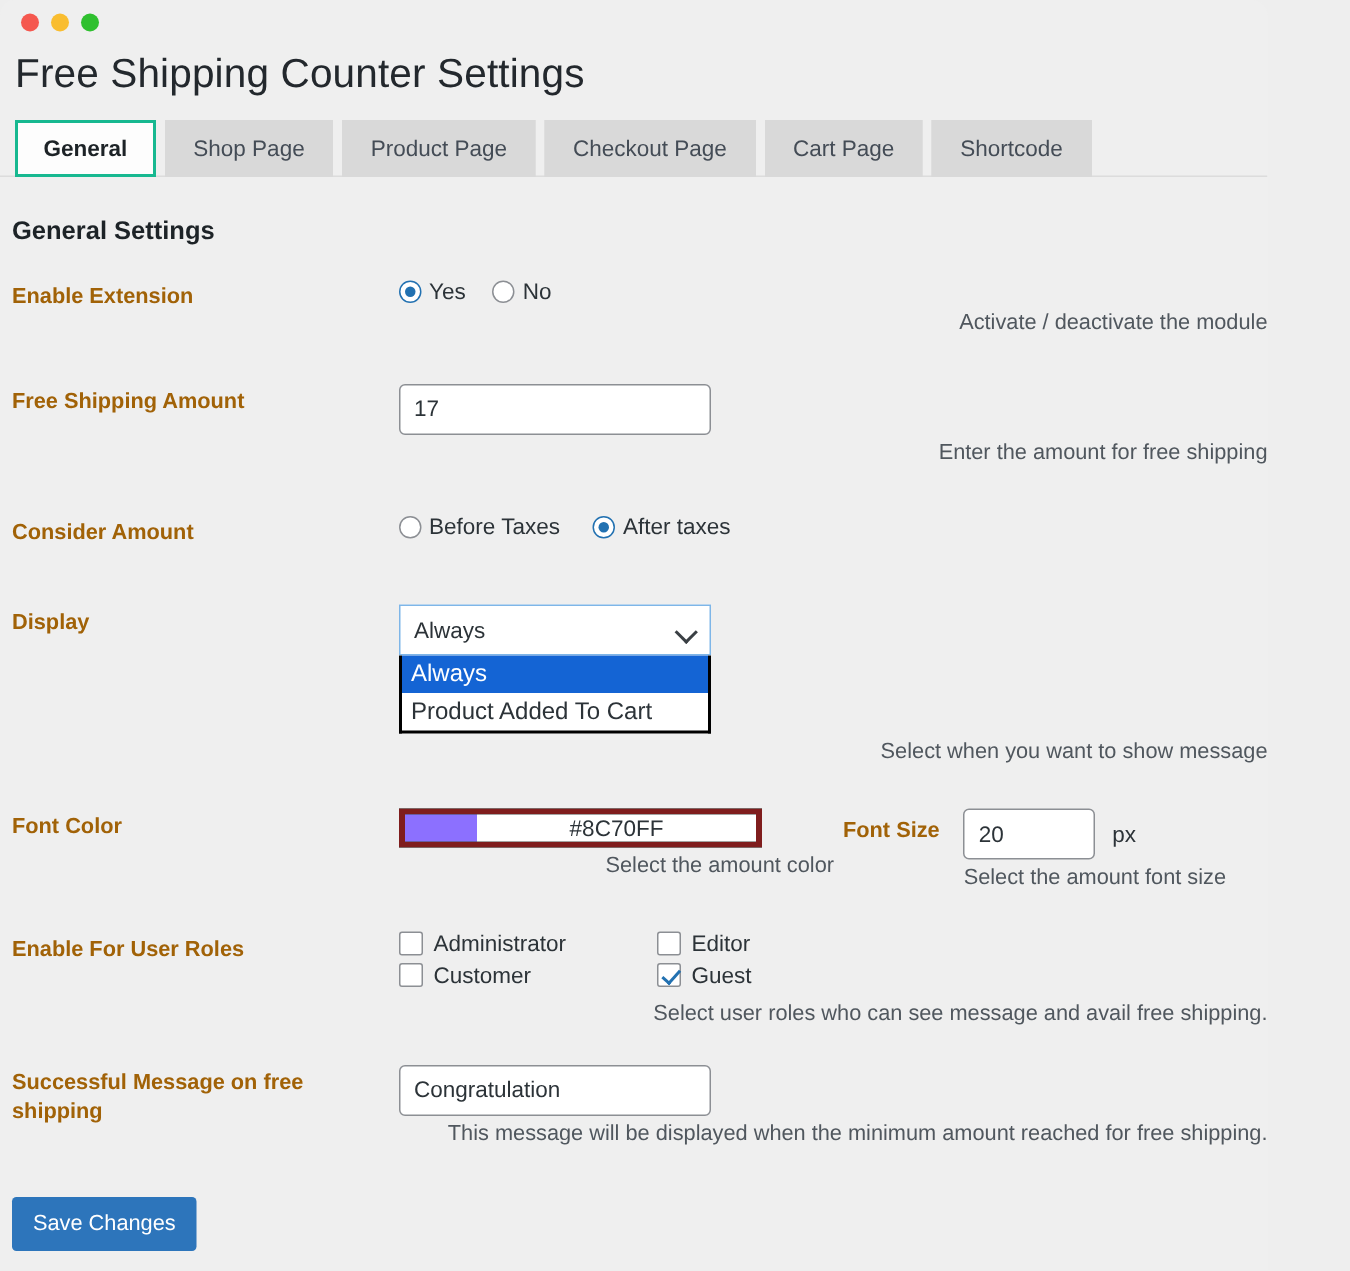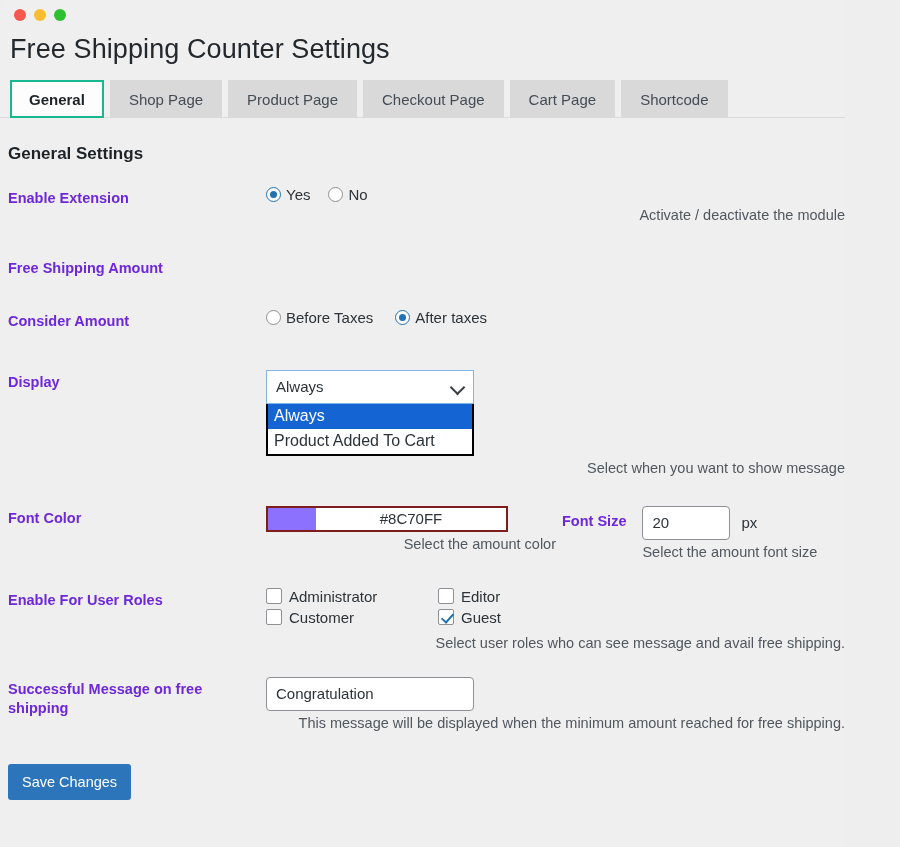--- a/index.html
+++ b/index.html
@@ -100,21 +100,21 @@
   .row {
     display: flex;
     align-items: flex-start;
     margin-bottom: 0;
   }
   .row-label {
     width: 258px;
     flex: 0 0 258px;
     font-size: 14.5px;
     font-weight: 700;
-    color: #6d28d9;
+    color: #a16207;
     line-height: 1.35;
     padding-top: 3px;
   }
   .row-field {
     flex: 1 1 auto;
     min-width: 0;
   }
   .hint {
     font-size: 14.5px;
     color: #50575e;
@@ -218,21 +218,21 @@
     background: #1464d4;
     color: #ffffff;
   }
 
   
   .color-field {
     display: flex;
     align-items: stretch;
     width: 242px;
     height: 26px;
-    border: 2px solid #7f1d1d;
+    border: 4px solid #7f1d1d;
     background: #0f766e;
   }
   .color-swatch {
     width: 48px;
     flex: 0 0 48px;
   }
   .color-value {
     flex: 1 1 auto;
     display: flex;
     align-items: center;
@@ -348,20 +348,24 @@
             <span class="radio"></span>
             <span>No</span>
           </label>
         </div>
         <div class="hint">Activate / deactivate the module</div>
       </div>
     </div>
 
     <div class="row" style="margin-bottom:31px;">
       <div class="row-label">Free Shipping Amount</div>
+      <div class="row-field">
+        <input class="text-input" type="text" value="17" style="">
+        <div class="hint">Enter the amount for free shipping</div>
+      </div>
     </div>
 
     <div class="row" style="margin-bottom:38px;">
       <div class="row-label">Consider Amount</div>
       <div class="row-field">
         <div class="radio-group">
           <label class="radio-opt" style="margin-right:14px;">
             <span class="radio"></span>
             <span>Before Taxes</span>
           </label>

